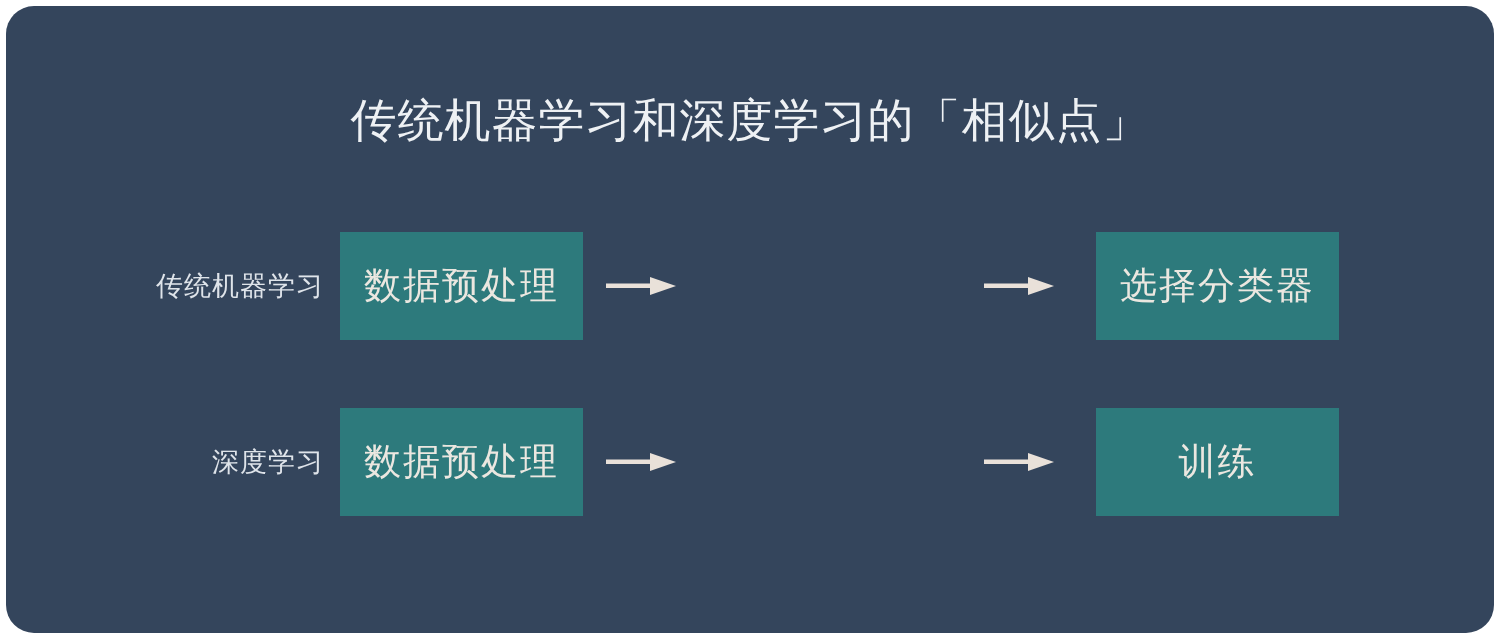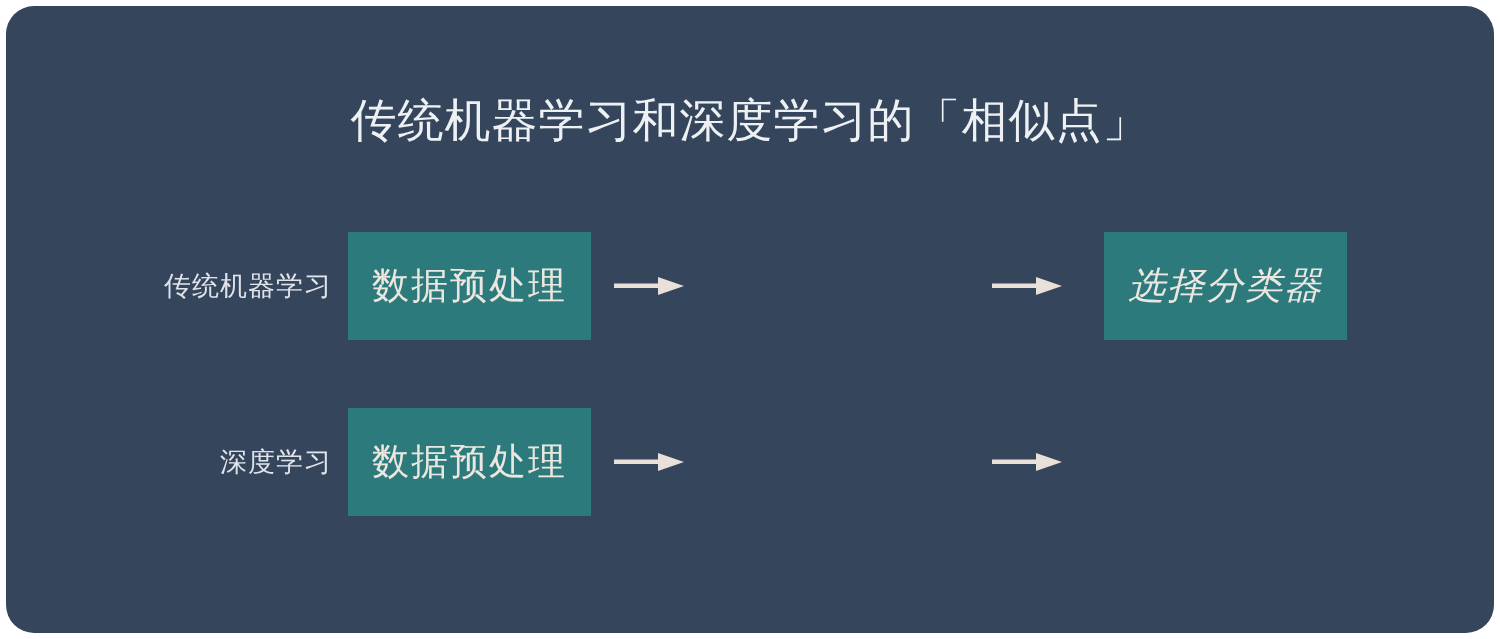--- a/index.html
+++ b/index.html
@@ -34,21 +34,21 @@
     color: #eef1f4;
     font-size: 46px;
     font-weight: 400;
     letter-spacing: 1px;
     line-height: 60px;
     white-space: nowrap;
   }
 
   .row {
     position: absolute;
-    left: 16px;
+    left: 8px;
     width: 1344px;
     height: 108px;
   }
   #row-0 { top: 226px; }
   #row-1 { top: 402px; }
 
   .row-label {
     position: absolute;
     left: 60px;
     top: 0;
@@ -72,21 +72,21 @@
     align-items: center;
     justify-content: center;
     color: #ebe7e0;
     font-size: 37px;
     letter-spacing: 2px;
     white-space: nowrap;
     box-sizing: border-box;
   }
   .node.pos-0 { left: 326px; }
   .node.pos-1 { left: 705px; }
-  .node.pos-2 { left: 1082px; font-style: italic; }
+  .node.pos-2 { left: 1082px; }
 
   .node.style-base      { background: #2d7a7c; }
   .node.style-highlight { background: #26ab9f; }
   .node.style-accent    { background: #3498db; }
 
   .arrow {
     position: absolute;
     top: 0;
     height: 108px;
     width: 110px;
@@ -141,15 +141,16 @@
     </div>
 
 
     <div class="arrow gap-1">
       <svg width="70" height="22" viewBox="0 0 70 22" aria-hidden="true">
         <rect x="0" y="8.5" width="48" height="4.5" fill="#e9e1d9"></rect>
         <polygon points="44,2 70,11 44,20" fill="#e9e1d9"></polygon>
       </svg>
     </div>
 
+    <div class="node pos-2 style-base">训练</div>
   </div>
 
 </div>
 
 </body></html>

